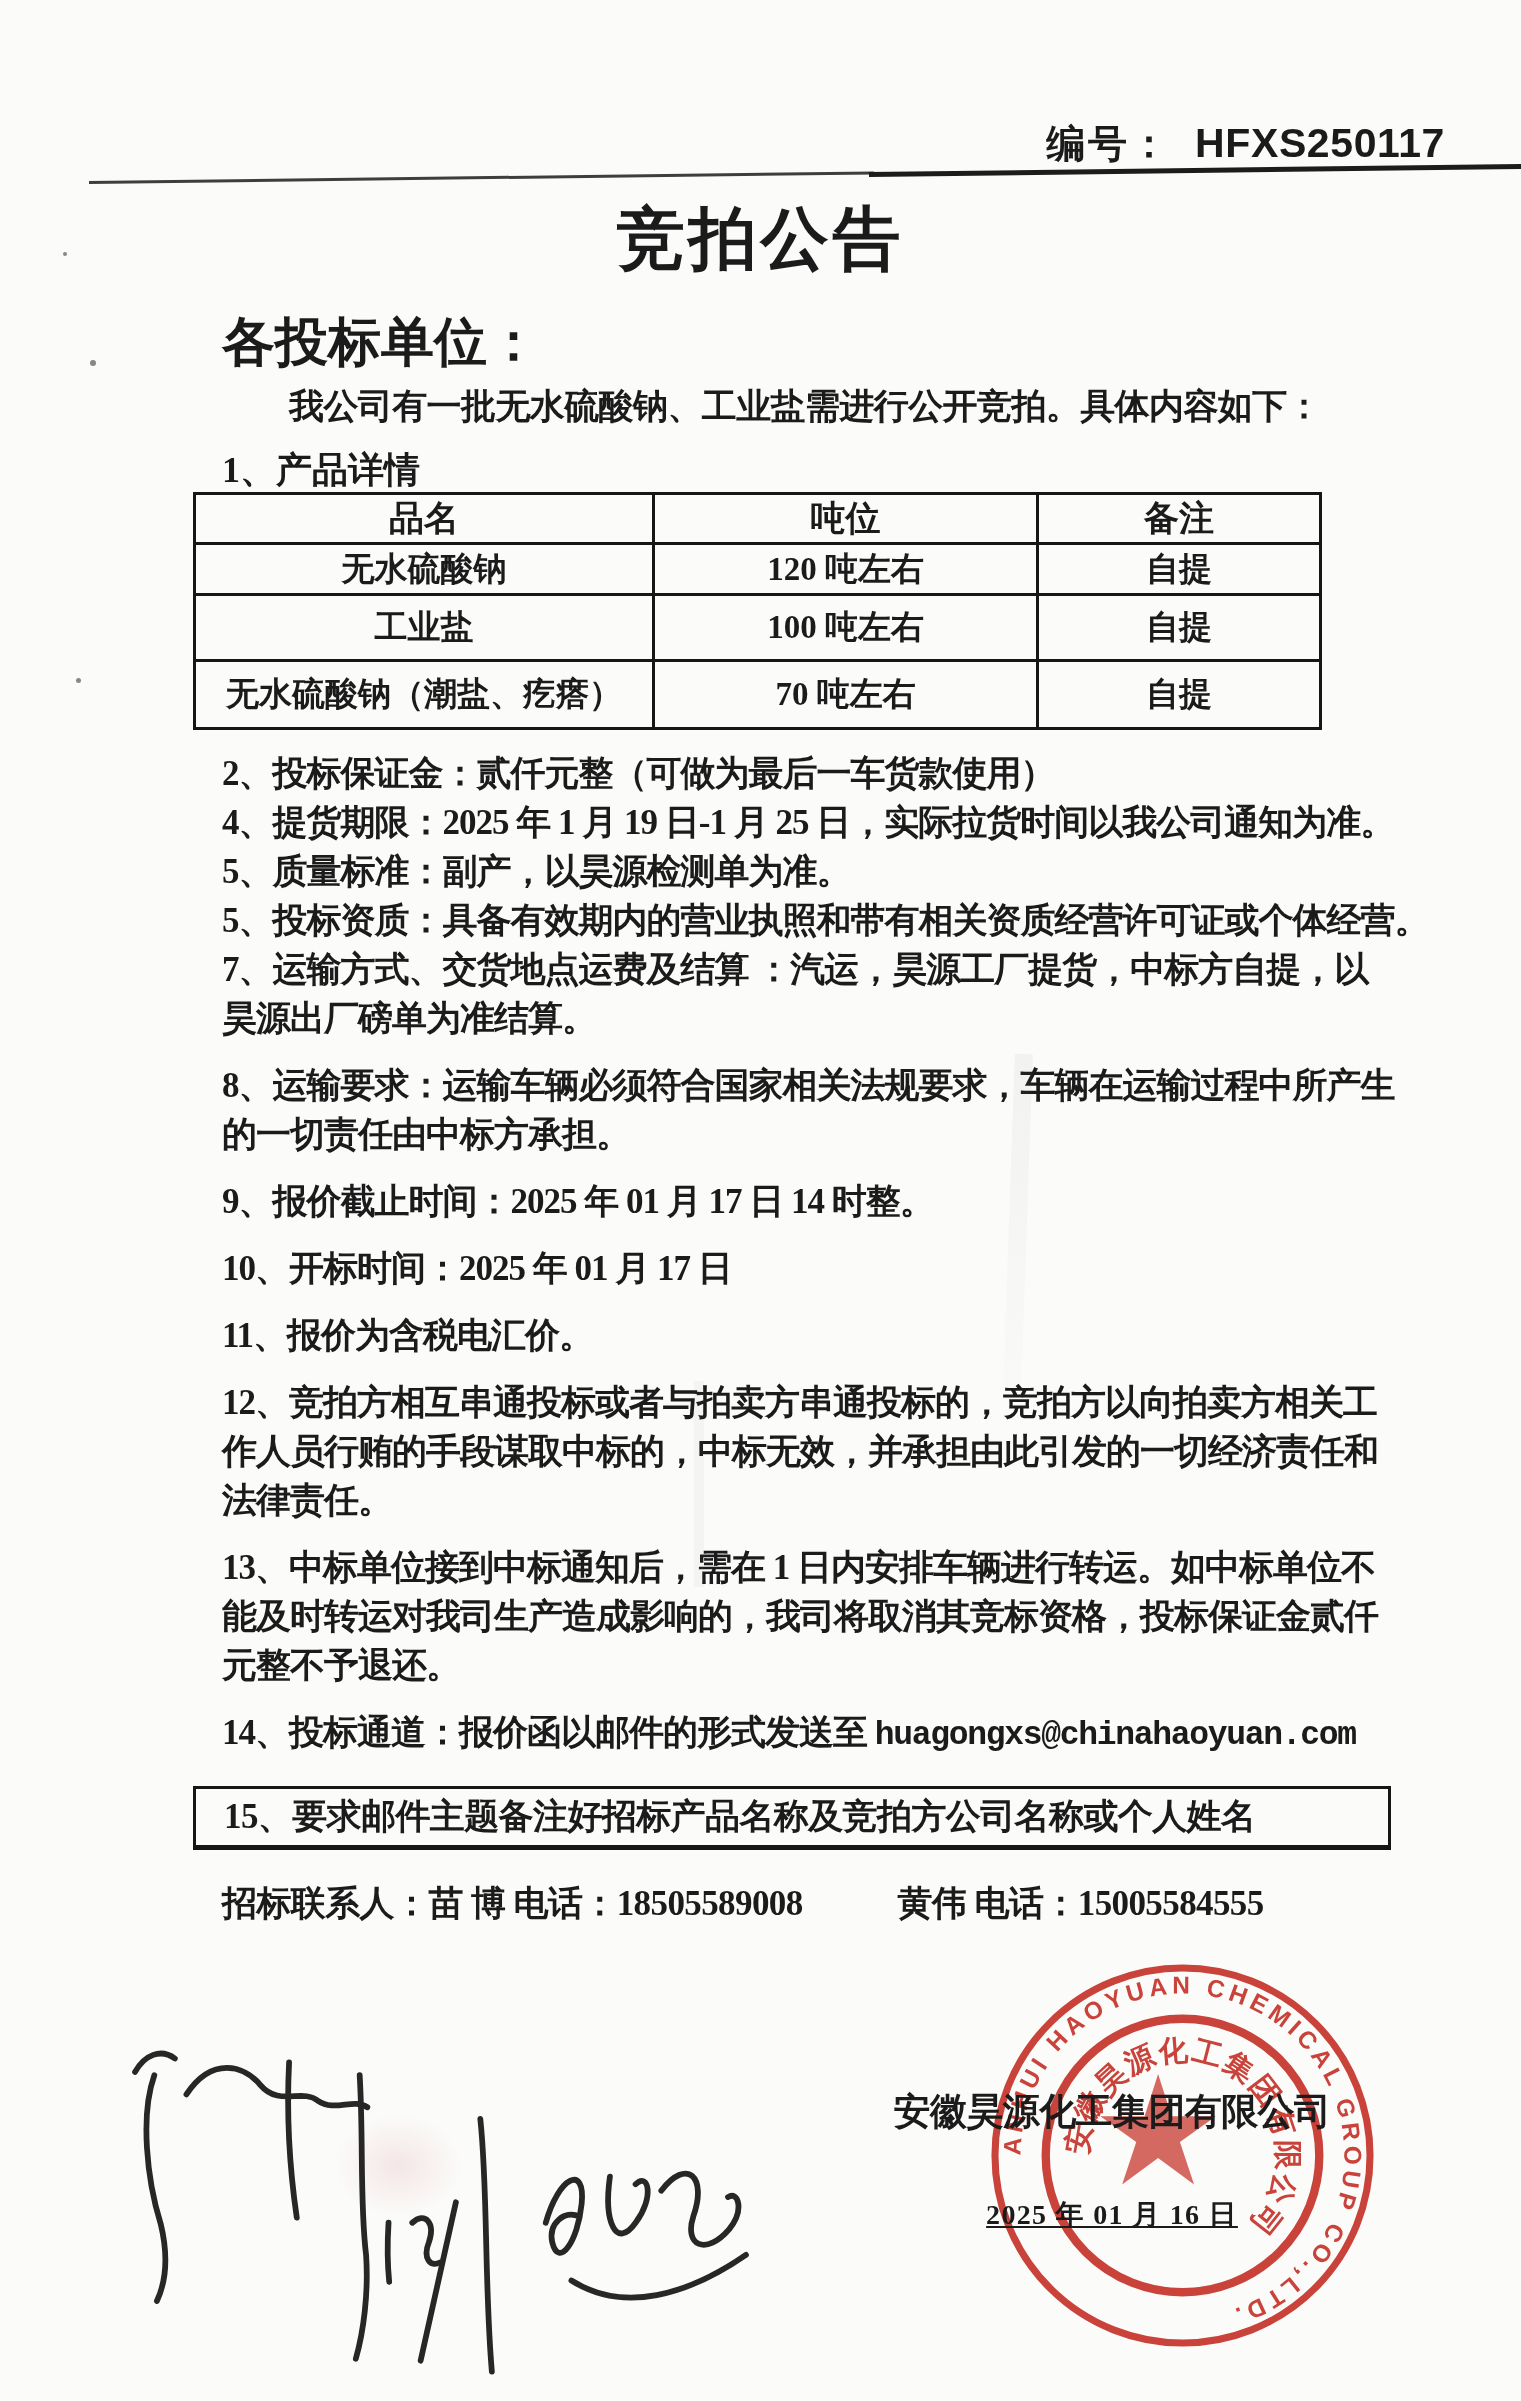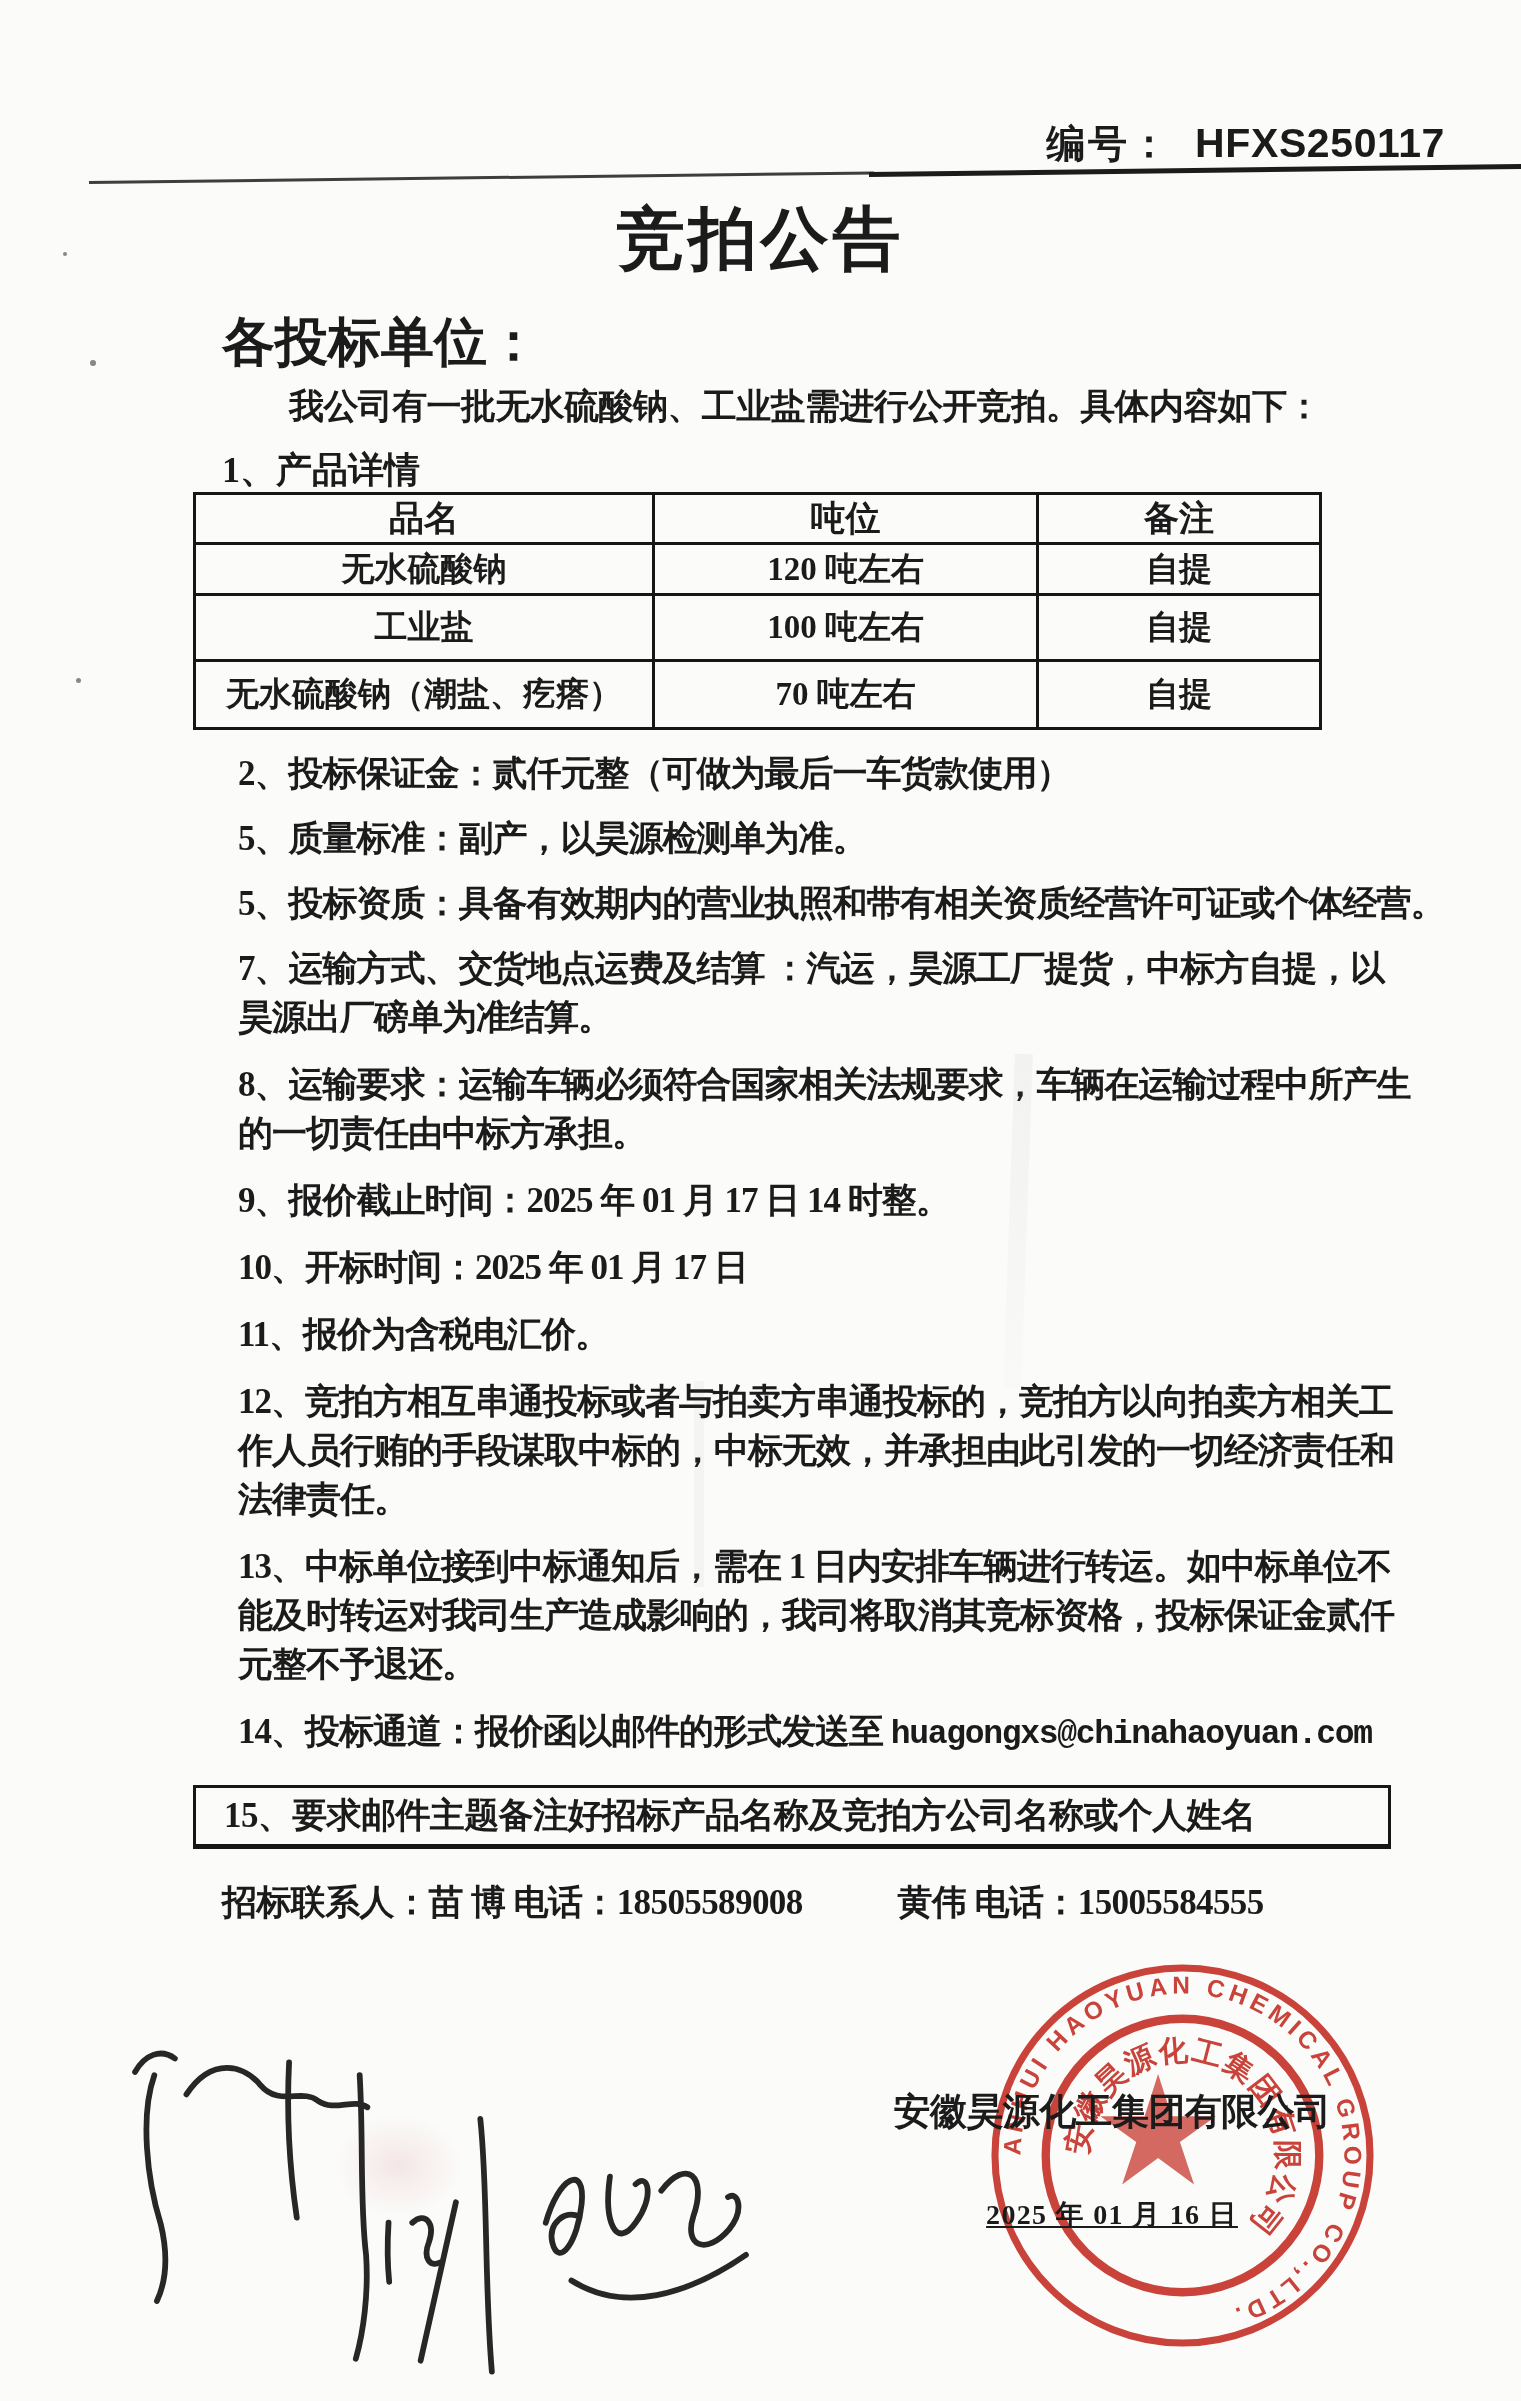--- a/index.html
+++ b/index.html
@@ -43,21 +43,21 @@
     font-weight:bold; padding:0; }
   table.products th { font-family:"Liberation Sans", sans-serif; font-size:35px; height:37px; }
   table.products td { font-size:33px; }
   table.products tr.r1 td { height:51px; }
   table.products tr.r2 td { height:66px; }
   table.products tr.r3 td { height:68px; }
   col.c1 { width:459px; } col.c2 { width:384px; } col.c3 { width:283px; }
 
   
   .items { margin-top:19px; }
-  .item { margin:16px; font-size:35px; font-weight:bold; line-height:49px; letter-spacing:-1px; white-space:pre; }
+  .item { margin:0; font-size:35px; font-weight:bold; line-height:49px; letter-spacing:-1px; white-space:pre; }
   .item.gap { margin-top:18px; }
   .item .email { font-family:"Liberation Mono", monospace; font-weight:bold; font-size:33px; letter-spacing:-1.3px; }
 
   .boxed { margin-top:26px; margin-left:-29px; width:1198px; border:3.9px solid #161616; border-bottom-width:5.8px;
     padding:6.4px 6.4px 7.7px 28px; font-size:35px; font-weight:bold; line-height:42px; letter-spacing:-0.6px; white-space:nowrap; }
 
   .contacts { margin-top:29.6px; display:flex; gap:95px; font-size:35px; font-weight:bold; letter-spacing:-0.6px;
     white-space:nowrap; position:relative; z-index:2; }
 
   
@@ -116,20 +116,21 @@
     <tr class="r3">
       <td>无水硫酸钠（潮盐、疙瘩）</td>
       <td>70 吨左右</td>
       <td>自提</td>
     </tr>
   </tbody>
     </table>
 
   <div class="items">
     <p class="item">2、投标保证金：贰仟元整（可做为最后一车货款使用）</p>
+    <p class="item">4、提货期限：2025 年 1 月 19 日-1 月 25 日，实际拉货时间以我公司通知为准。</p>
     <p class="item">5、质量标准：副产，以昊源检测单为准。</p>
     <p class="item">5、投标资质：具备有效期内的营业执照和带有相关资质经营许可证或个体经营。</p>
     <p class="item">7、运输方式、交货地点运费及结算 ：汽运，昊源工厂提货，中标方自提，以
 昊源出厂磅单为准结算。</p>
     <p class="item gap">8、运输要求：运输车辆必须符合国家相关法规要求，车辆在运输过程中所产生
 的一切责任由中标方承担。</p>
     <p class="item gap">9、报价截止时间：2025 年 01 月 17 日 14 时整。</p>
     <p class="item gap">10、开标时间：2025 年 01 月 17 日</p>
     <p class="item gap">11、报价为含税电汇价。</p>
     <p class="item gap">12、竞拍方相互串通投标或者与拍卖方串通投标的，竞拍方以向拍卖方相关工

